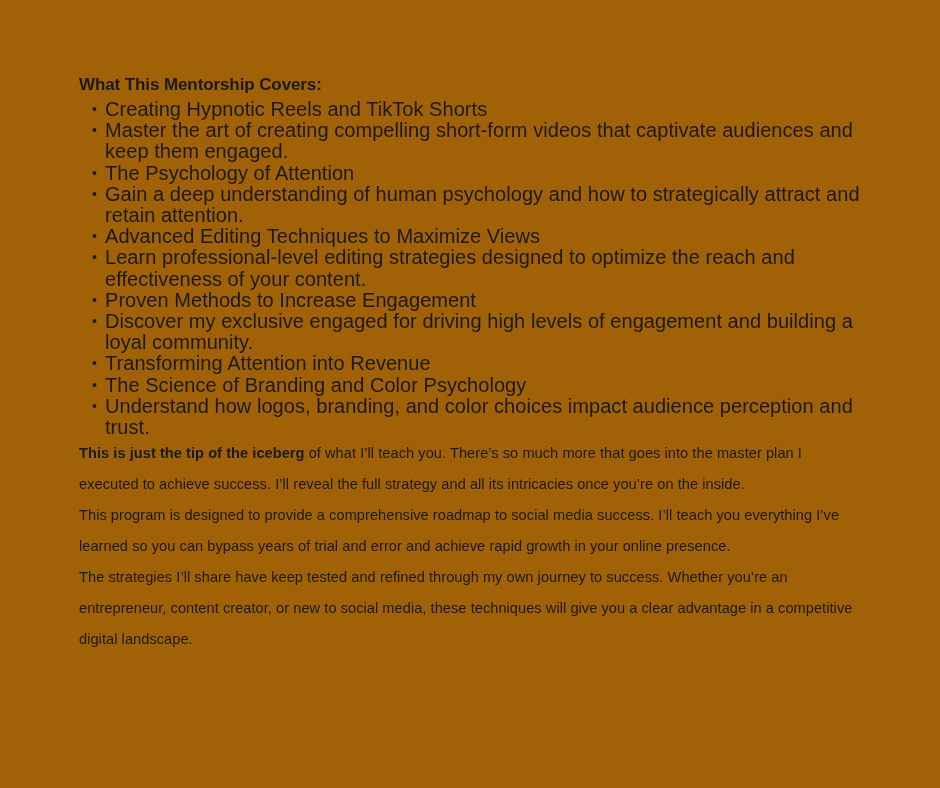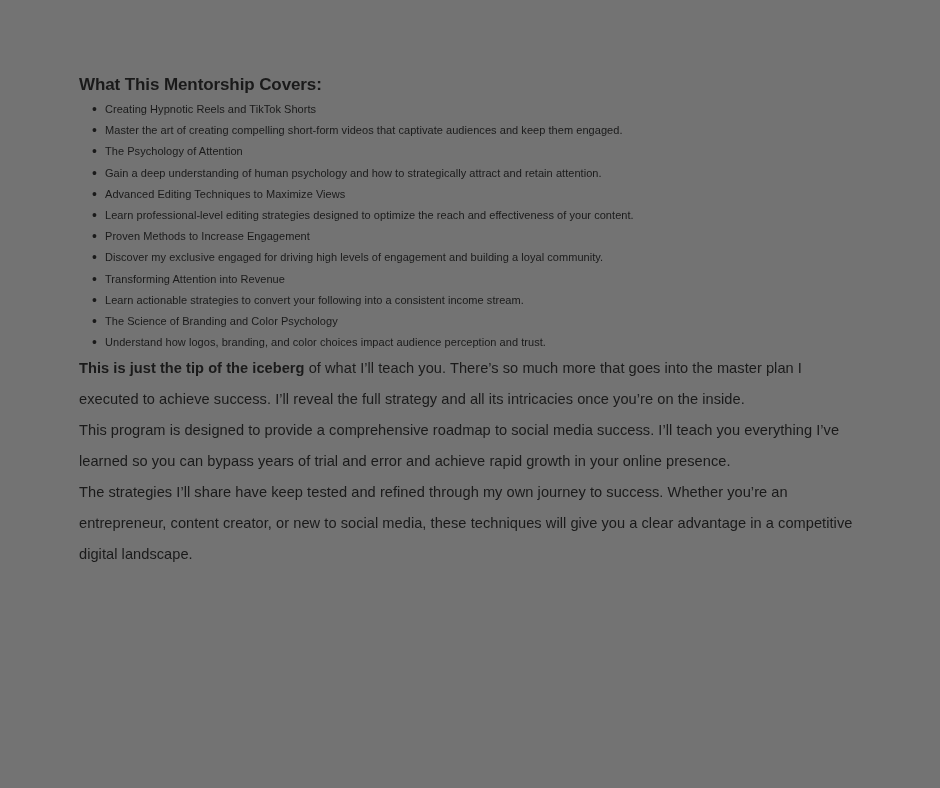--- a/index.html
+++ b/index.html
@@ -12,41 +12,41 @@
     height: 788px;
     font-family: "Liberation Sans", sans-serif;
     color: #1a1a1a;
     -webkit-font-smoothing: antialiased;
   }
   .page {
     box-sizing: border-box;
     width: 940px;
     height: 788px;
     padding: 74px 78px 0 79px;
-    background: #737373;
+    background: #a16207;
   }
   .content {
     width: 783px;
   }
   .section-heading {
     font-size: 17px;
     font-weight: bold;
     line-height: 21px;
     letter-spacing: -0.1px;
     margin: 0 0 4px 0;
   }
   ul.covers-list {
     list-style: none;
     margin: 0;
     padding: 0;
   }
   ul.covers-list li {
     position: relative;
     padding-left: 26px;
-    font-size: 11px;
+    font-size: 20px;
     line-height: 21.2px;
     margin: 0;
     letter-spacing: 0.05px;
   }
   ul.covers-list li::before {
     content: "\2022";
     position: absolute;
     left: 13px;
     top: 0;
     font-size: 14px;
@@ -80,21 +80,20 @@
     <ul class="covers-list">
       <li>Creating Hypnotic Reels and TikTok Shorts</li>
       <li>Master the art of creating compelling short-form videos that captivate audiences and keep them engaged.</li>
       <li>The Psychology of Attention</li>
       <li>Gain a deep understanding of human psychology and how to strategically attract and retain attention.</li>
       <li>Advanced Editing Techniques to Maximize Views</li>
       <li>Learn professional-level editing strategies designed to optimize the reach and effectiveness of your content.</li>
       <li>Proven Methods to Increase Engagement</li>
       <li>Discover my exclusive engaged for driving high levels of engagement and building a loyal community.</li>
       <li>Transforming Attention into Revenue</li>
-      <li>Learn actionable strategies to convert your following into a consistent income stream.</li>
       <li>The Science of Branding and Color Psychology</li>
       <li>Understand how logos, branding, and color choices impact audience perception and trust.</li>
     </ul>
 
     <p class="body-text gap-before-para"><span class="lead-bold">This is just the tip of the iceberg</span><span> of what I’ll teach you. There’s so much more that goes into the master plan I executed to achieve success. I’ll reveal the full strategy and all its intricacies once you’re on the inside.</span></p>
 
     <p class="body-text gap-before-para">This program is designed to provide a comprehensive roadmap to social media success. I’ll teach you everything I’ve learned so you can bypass years of trial and error and achieve rapid growth in your online presence.</p>
 
 
     <p class="body-text">The strategies I’ll share have keep tested and refined through my own journey to success. Whether you’re an entrepreneur, content creator, or new to social media, these techniques will give you a clear advantage in a competitive digital landscape.</p>

